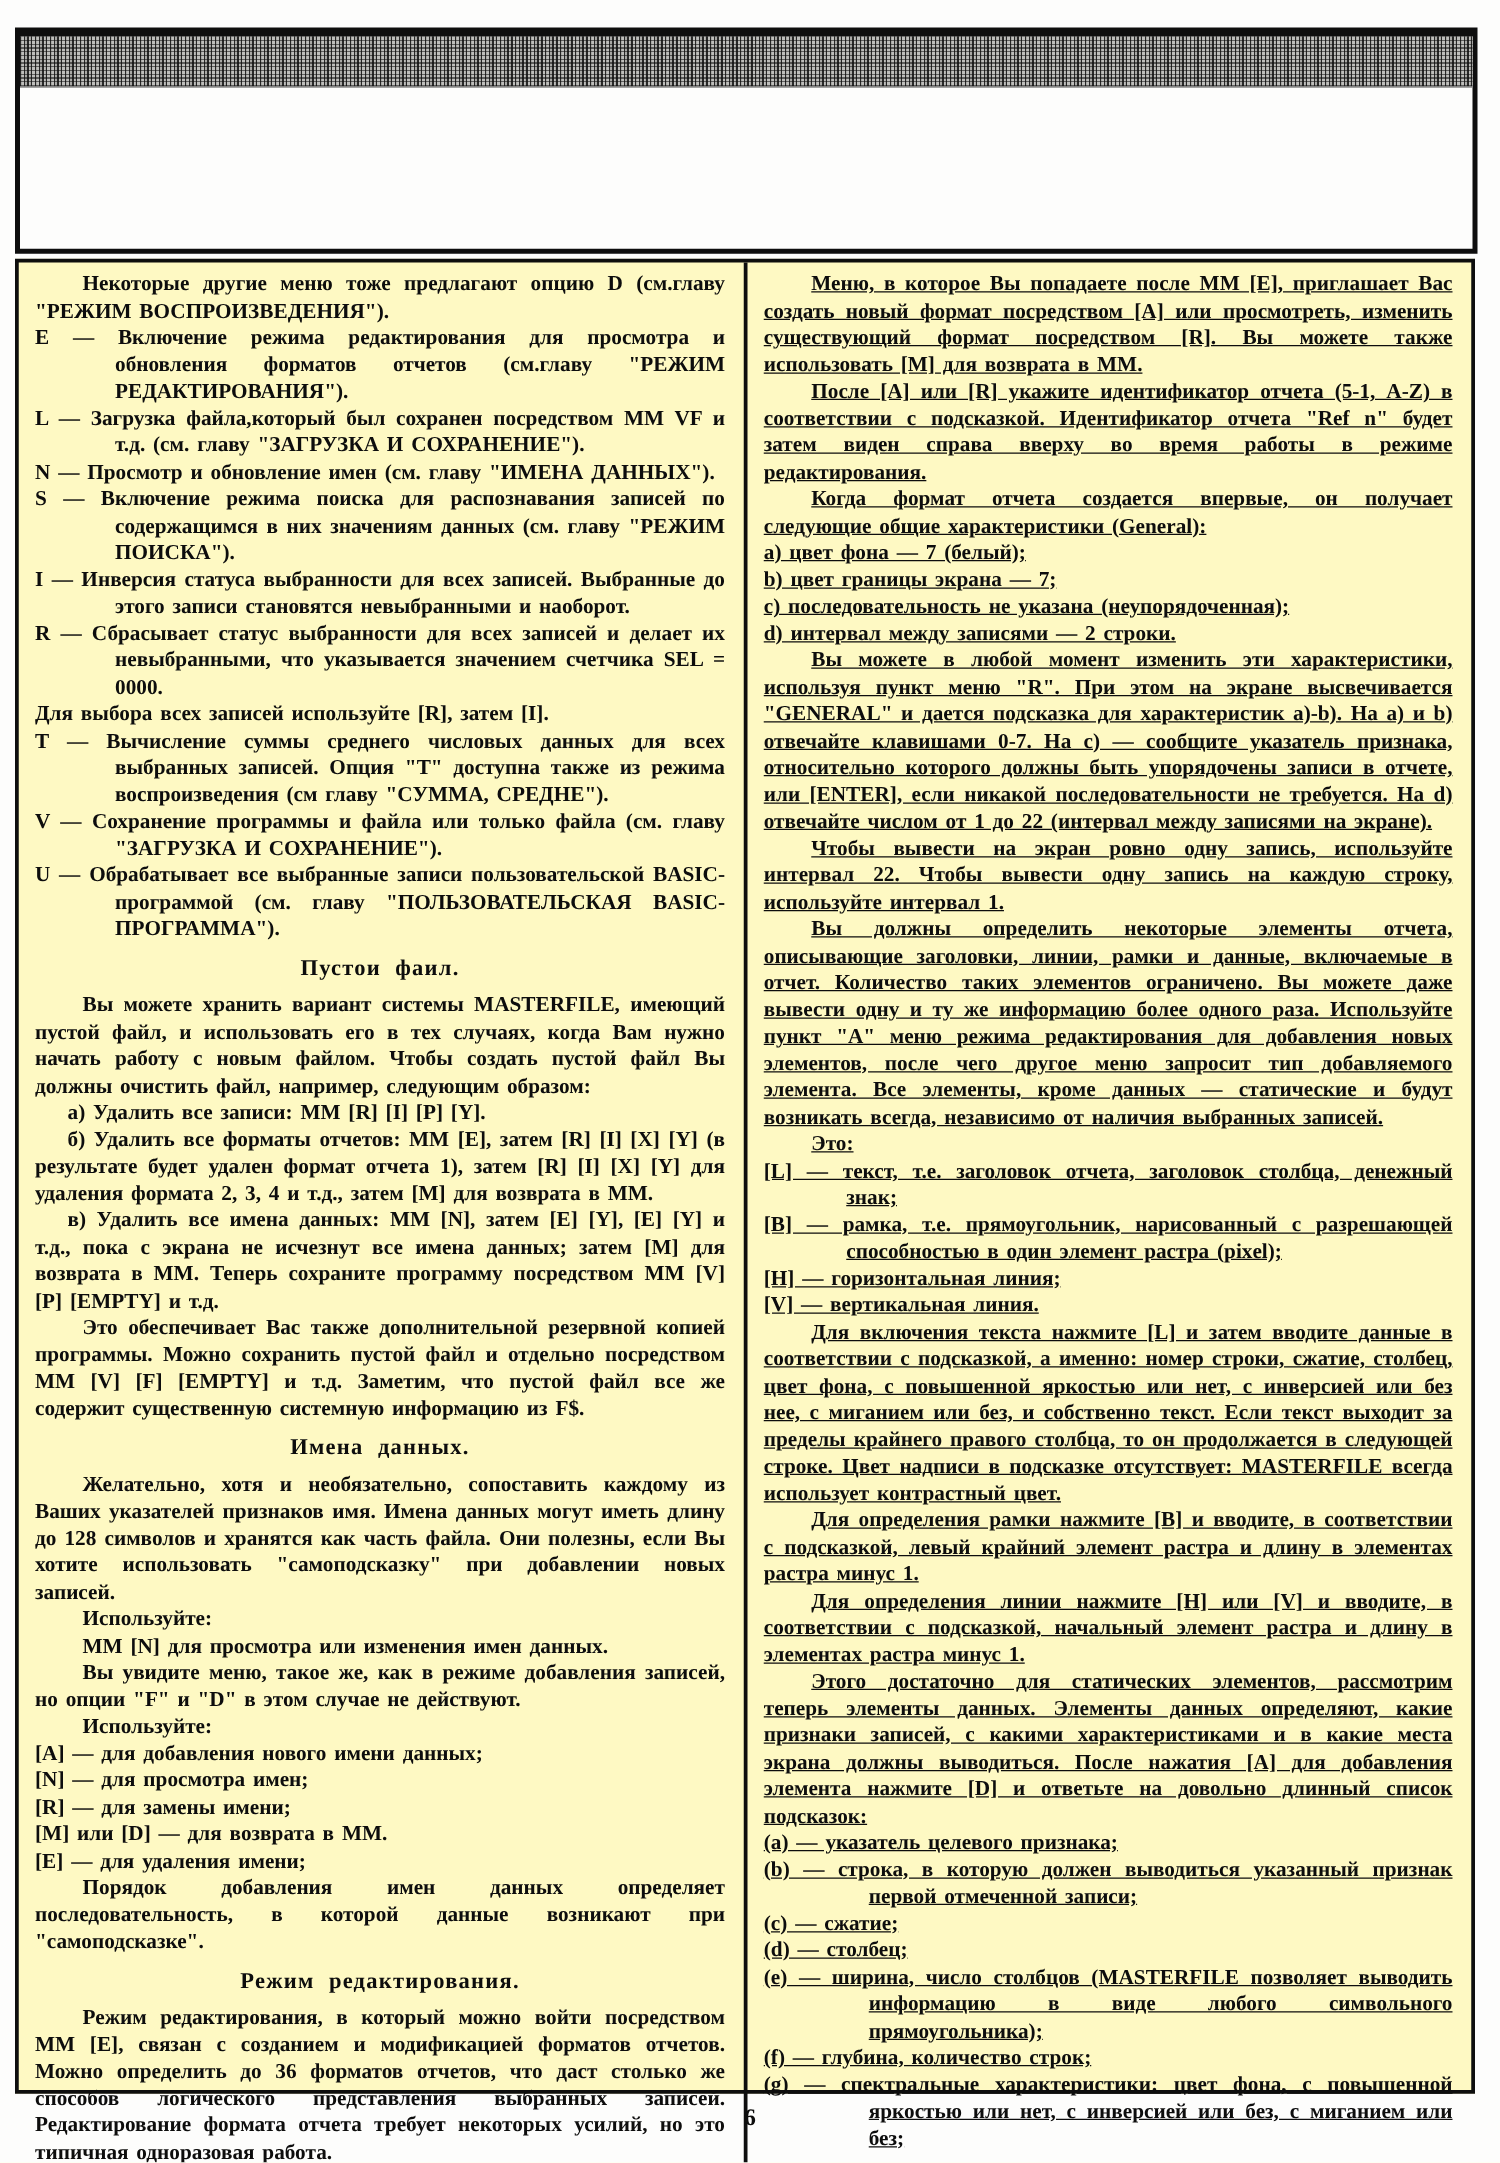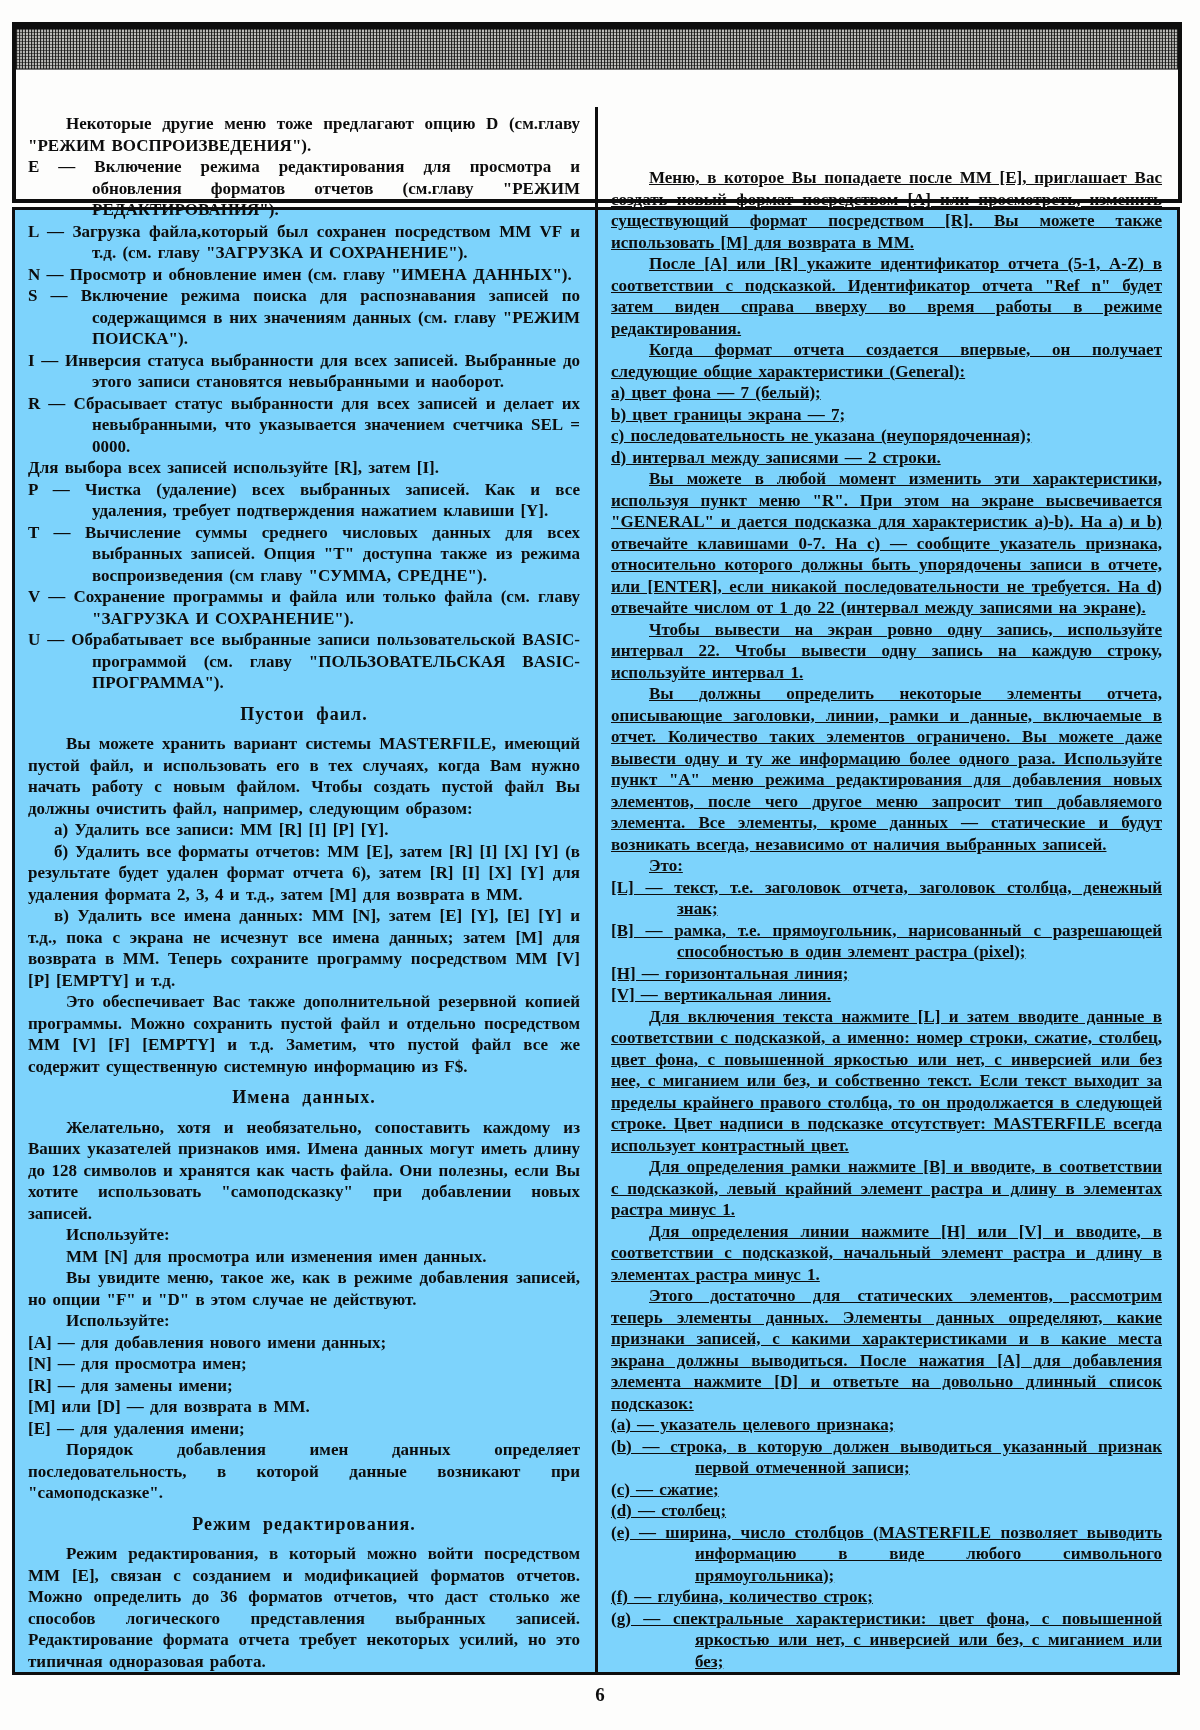--- a/index.html
+++ b/index.html
@@ -18,22 +18,22 @@
     background:
       repeating-linear-gradient(90deg, rgba(15,15,15,.85) 0 1px, transparent 1px 3px),
       repeating-linear-gradient(0deg, rgba(15,15,15,.55) 0 1px, transparent 1px 3px),
       repeating-linear-gradient(90deg, transparent 0 2px, rgba(255,255,255,.25) 2px 4px),
       #a9a9a6;
     border-bottom:1px solid #777;
   }
   
   .text-box{
     position:absolute;left:12px;top:207px;width:1162px;height:1462px;
-    border:3px solid #0e0e0e;background:#7dd3fc;
-    display:flex;align-items:flex-end;
+    border:3px solid #0e0e0e;background:#fef9c3;
+    display:flex;align-items:flex-start;
   }
   .col{
     box-sizing:border-box;overflow:hidden;
     font-size:17px;line-height:21.5px;font-weight:bold;
     text-align:justify;word-spacing:2px;
     padding:6px 15px 0 13px;
   }
   .col-left{width:583px;border-right:3px solid #0e0e0e;}
   .col-right{width:579px;text-decoration:underline;}
   .col p{margin:0;}
@@ -65,28 +65,27 @@
 
     <div class="col col-left">
       <p class="p">Некоторые другие меню тоже предлагают опцию D (см.главу "РЕЖИМ ВОСПРОИЗВЕДЕНИЯ").</p>
       <p class="opt">E — Включение режима редактирования для просмотра и обновления форматов отчетов (см.главу "РЕЖИМ РЕДАКТИРОВАНИЯ").</p>
       <p class="opt">L — Загрузка файла,который был сохранен посредством MM VF и т.д. (см. главу "ЗАГРУЗКА И СОХРАНЕНИЕ").</p>
       <p class="opt">N — Просмотр и обновление имен (см. главу "ИМЕНА ДАННЫХ").</p>
       <p class="opt">S — Включение режима поиска для распознавания записей по содержащимся в них значениям данных (см. главу "РЕЖИМ ПОИСКА").</p>
       <p class="opt">I — Инверсия статуса выбранности для всех записей. Выбранные до этого записи становятся невыбранными и наоборот.</p>
       <p class="opt">R — Сбрасывает статус выбранности для всех записей и делает их невыбранными, что указывается значением счетчика SEL = 0000.</p>
       <p class="flush">Для выбора всех записей используйте [R], затем [I].</p>
-      <p class="opt">P — Чистка (удаление) всех выбранных записей. Как и все удаления, требует подтверждения нажатием клавиши [Y].</p>
       <p class="opt">T — Вычисление суммы среднего числовых данных для всех выбранных записей. Опция "T" доступна также из режима воспроизведения (см главу "СУММА, СРЕДНЕ").</p>
       <p class="opt">V — Сохранение программы и файла или только файла (см. главу "ЗАГРУЗКА И СОХРАНЕНИЕ").</p>
       <p class="opt">U — Обрабатывает все выбранные записи пользовательской BASIC-программой (см. главу "ПОЛЬЗОВАТЕЛЬСКАЯ BASIC-ПРОГРАММА").</p>
       <p class="heading">Пустои фаил.</p>
       <p class="p">Вы можете хранить вариант системы MASTERFILE, имеющий пустой файл, и использовать его в тех случаях, когда Вам нужно начать работу с новым файлом. Чтобы создать пустой файл Вы должны очистить файл, например, следующим образом:</p>
       <p class="item">а) Удалить все записи: MM [R] [I] [P] [Y].</p>
-      <p class="item">б) Удалить все форматы отчетов: MM [E], затем [R] [I] [X] [Y] (в результате будет удален формат отчета 6), затем [R] [I] [X] [Y] для удаления формата 2, 3, 4 и т.д., затем [M] для возврата в MM.</p>
+      <p class="item">б) Удалить все форматы отчетов: MM [E], затем [R] [I] [X] [Y] (в результате будет удален формат отчета 1), затем [R] [I] [X] [Y] для удаления формата 2, 3, 4 и т.д., затем [M] для возврата в MM.</p>
       <p class="item">в) Удалить все имена данных: MM [N], затем [E] [Y], [E] [Y] и т.д., пока с экрана не исчезнут все имена данных; затем [M] для возврата в MM. Теперь сохраните программу посредством MM [V] [P] [EMPTY] и т.д.</p>
       <p class="p">Это обеспечивает Вас также дополнительной резервной копией программы. Можно сохранить пустой файл и отдельно посредством MM [V] [F] [EMPTY] и т.д. Заметим, что пустой файл все же содержит существенную системную информацию из F$.</p>
       <p class="heading">Имена данных.</p>
       <p class="p">Желательно, хотя и необязательно, сопоставить каждому из Ваших указателей признаков имя. Имена данных могут иметь длину до 128 символов и хранятся как часть файла. Они полезны, если Вы хотите использовать "самоподсказку" при добавлении новых записей.</p>
       <p class="p">Используйте:</p>
       <p class="p">MM [N] для просмотра или изменения имен данных.</p>
       <p class="p">Вы увидите меню, такое же, как в режиме добавления записей, но опции "F" и "D" в этом случае не действуют.</p>
       <p class="p">Используйте:</p>
       <p class="flush">[A] — для добавления нового имени данных;</p>
       <p class="flush">[N] — для просмотра имен;</p>

